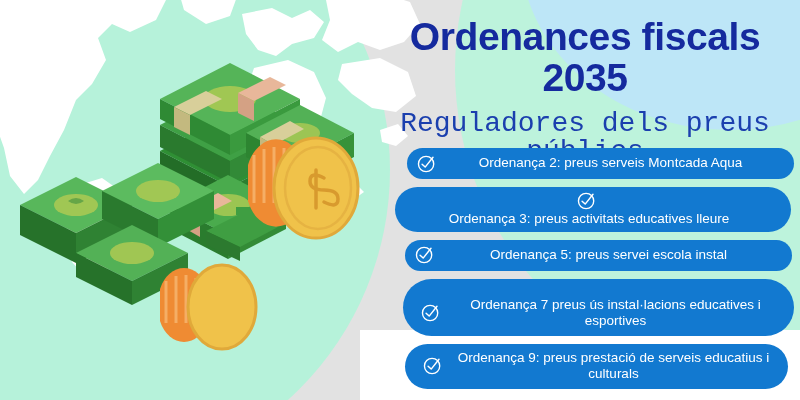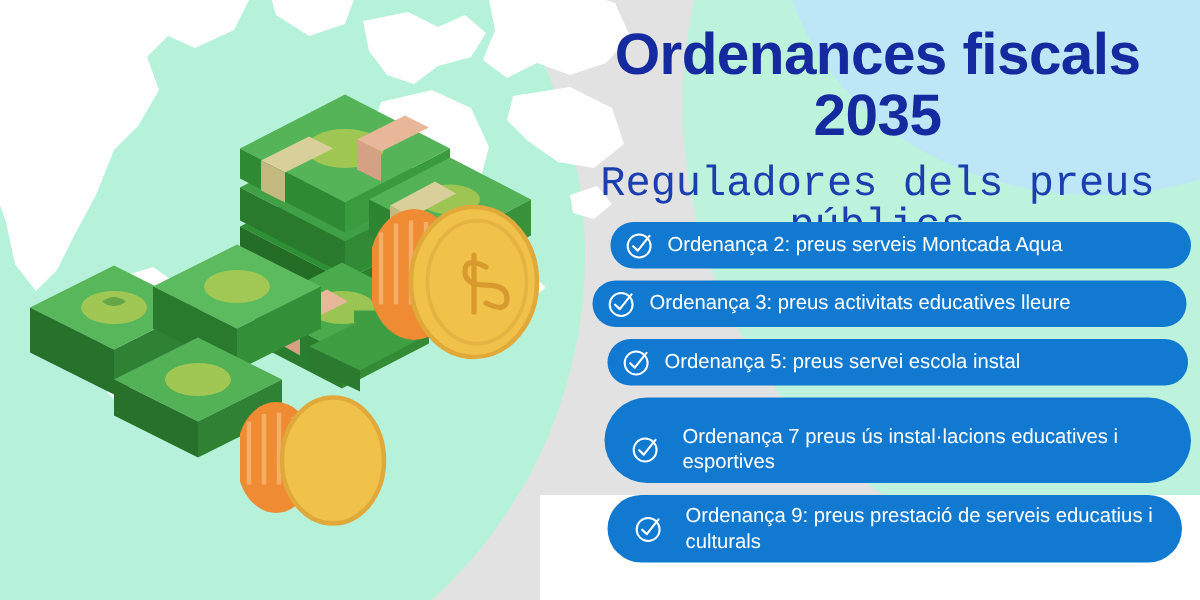--- a/index.html
+++ b/index.html
@@ -133,29 +133,30 @@
     z-index:-1;
   }
   .pill-icon {
     flex:0 0 auto;
     width:20px; height:20px;
     margin-right:8px;
   }
   .pill-icon svg { display:block; width:20px; height:20px; overflow:visible; }
   .pill-text {
     flex:1 1 auto;
+    text-align:center;
     font-size:13.5px;
     line-height:16.5px;
     color:#ffffff;
     padding-right:4px;
   }
 
   
   .pill.p1 { margin-left:22px; margin-right:6px; }
-  .pill.p2 { margin-left:10px; margin-right:9px; }
+  .pill.p2 { margin-left:10px; margin-right:9px;flex-direction:column; }
   .pill.p3 { margin-left:20px; margin-right:8px; }
   .pill.p4 { margin-left:18px; margin-right:6px; padding-top:18px; padding-bottom:6px; }
   .pill.p5 { margin-left:20px; margin-right:12px; padding-top:6px; padding-bottom:6px; }
   .pill.p4 .pill-icon, .pill.p5 .pill-icon { margin-left:8px; margin-right:14px; }
 </style>
 </head>
 <body>
 
 <div id="poster">
 

